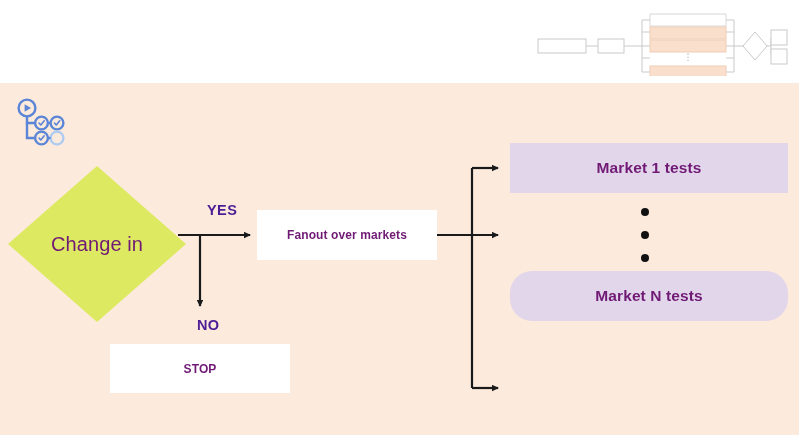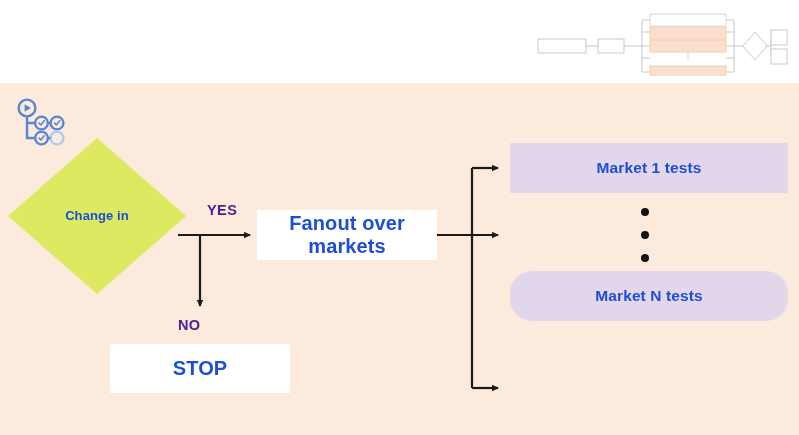--- a/index.html
+++ b/index.html
@@ -56,41 +56,41 @@
     height: 352px;
     pointer-events: none;
   }
   .node {
     position: absolute;
     box-sizing: border-box;
     display: flex;
     align-items: center;
     justify-content: center;
     text-align: center;
-    color: #1d4ed8;
+    color: #701a75;
   }
   
   #node-decision {
     left: 8px;
-    top: 55px;
+    top: 83px;
     width: 178px;
     height: 156px;
     background: #dde961;
     clip-path: polygon(50% 0%, 100% 50%, 50% 100%, 0% 50%);
-    font-size: 13px;
-    font-weight: bold;
+    font-size: 20px;
+    font-weight: normal;
     line-height: 1.35;
     letter-spacing: 0.1px;
   }
   #node-decision .node-label { padding: 0 18px; }
 
   
   .box-white {
     background: #ffffff;
-    font-size: 20px;
+    font-size: 12px;
     font-weight: bold;
     letter-spacing: 0.1px;
   }
   #node-fanout {
     left: 257px;
     top: 127px;
     width: 180px;
     height: 50px;
   }
   #node-stop {
@@ -122,21 +122,21 @@
   }
   
   .edge-label {
     position: absolute;
     font-size: 14.5px;
     font-weight: bold;
     color: #4c1d95;
     letter-spacing: 0.4px;
   }
   #label-yes { left: 207px; top: 119px; }
-  #label-no  { left: 178px; top: 234px; }
+  #label-no  { left: 197px; top: 234px; }
 
   
   #ellipsis-vertical {
     position: absolute;
     left: 640px;
     top: 125px;
     width: 10px;
     height: 54px;
     display: flex;
     flex-direction: column;

